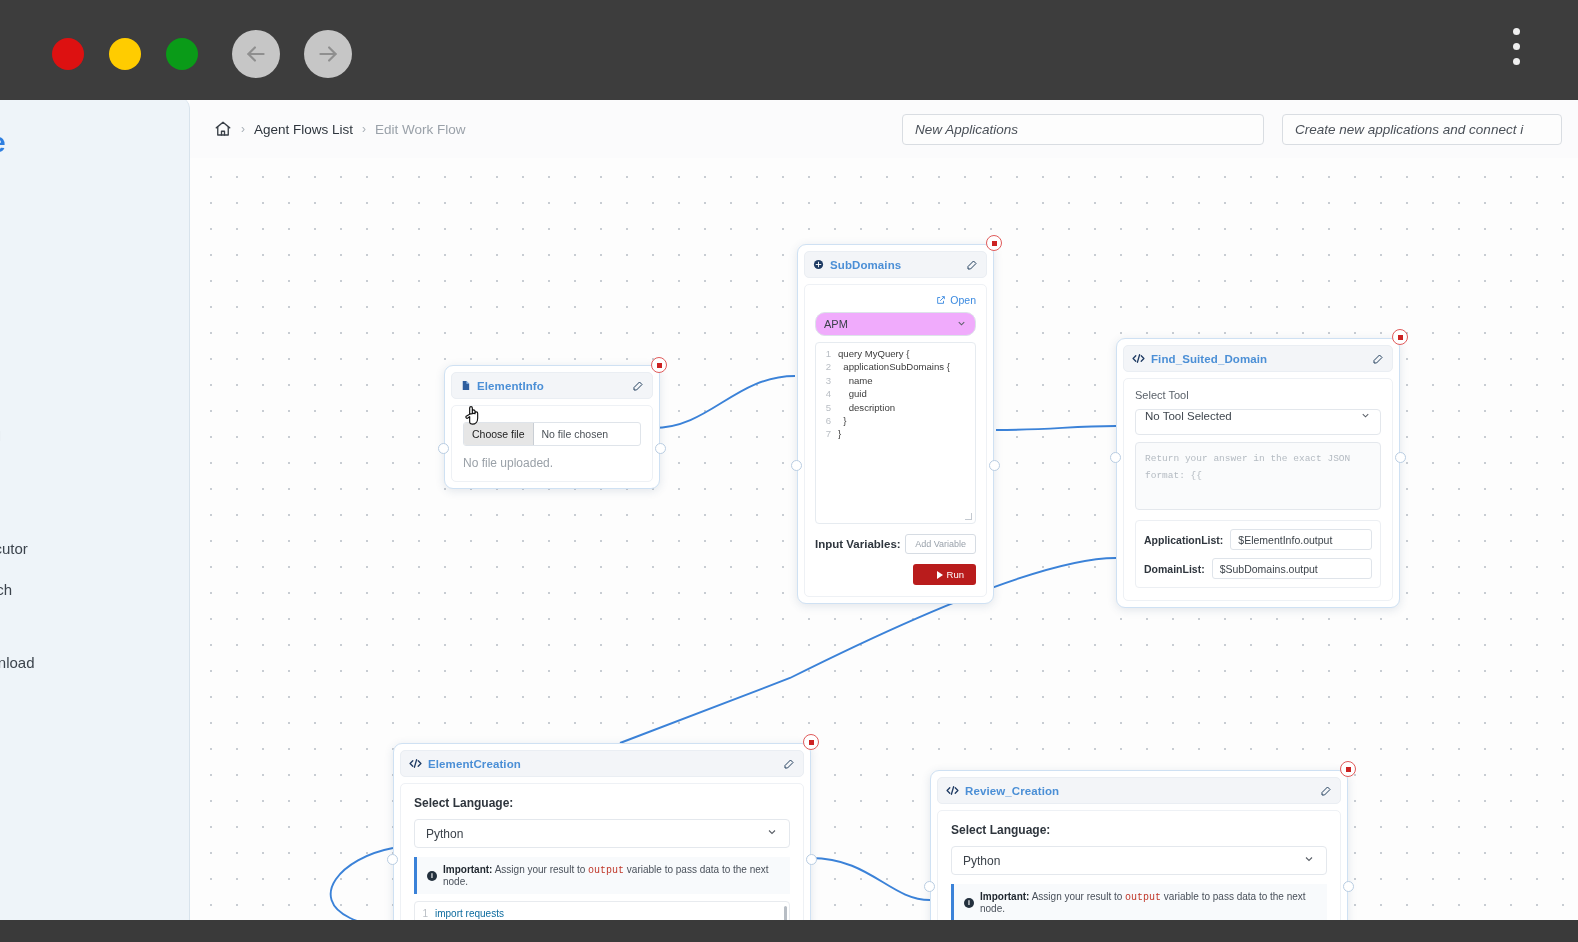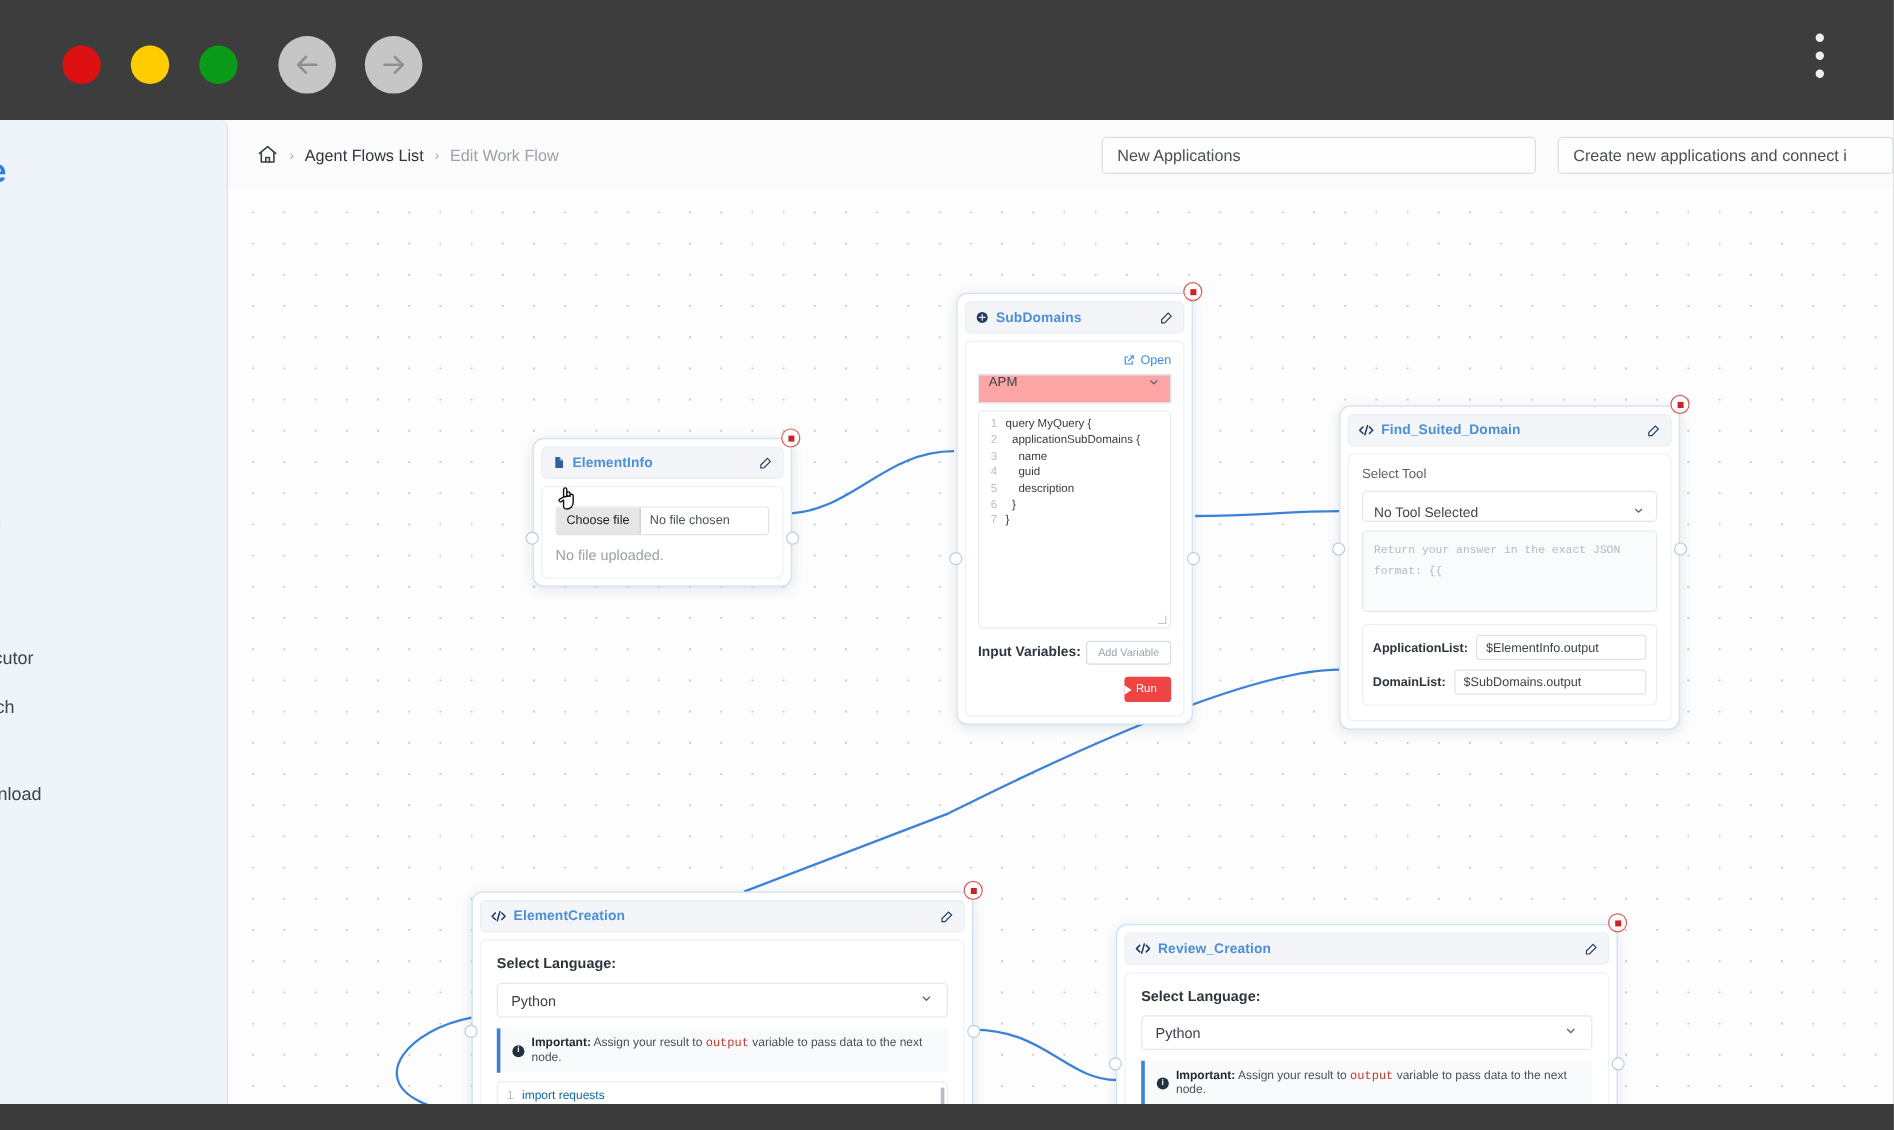--- a/index.html
+++ b/index.html
@@ -79,21 +79,21 @@
     display: flex; align-items: center;
   }
   .breadcrumb {
     display: flex; align-items: center; gap: 9px;
     margin-left: 24px; font-size: 13.5px;
   }
   .bc-home { display: flex; align-items: center; }
   .bc-sep { color: #a9b0b8; font-size: 12px; }
   .bc-link { color: #2e353d; font-weight: normal; }
   .bc-cur { color: #9aa1a9; }
-  .top-inputs { margin-left: auto; display: flex; gap: 18px; padding-right: 0; }
+  .top-inputs { margin-left: auto; display: flex; gap: 18px; padding-right: 16px; font-style: italic; }
   .tinput {
     height: 31px; border: 1px solid #d9dde2; border-radius: 4px;
     background: #fdfdfd; font-size: 13.5px; color: #4a5058;
     padding: 0 12px; display: flex; align-items: center;
     font-family: "Liberation Sans", sans-serif;
   }
   .tinput.w1 { width: 362px; }
   .tinput.w2 { width: 280px; }
 
   
@@ -141,57 +141,57 @@
   .handle {
     position: absolute; width: 11px; height: 11px; border-radius: 50%;
     background: #fff; border: 1.4px solid #b9cde2; z-index: 4;
   }
 
   
   .lbl { font-size: 11px; color: #5b626a; }
   .lbl-b { font-size: 11.5px; font-weight: bold; color: #2f363e; }
   .select {
     height: 26px; border: 1px solid #e3e7ec; border-radius: 4px; background: #fff;
-    display: flex; align-items: flex-end; padding: 0 9px;
+    display: flex; align-items: flex-start; padding: 0 9px;
     font-size: 11.5px; color: #40474f;
   }
   .select .chev { margin-left: auto; }
   .codeline { display: flex; font-size: 10px; line-height: 13.2px; white-space: pre; }
   .gutter { width: 20px; text-align: right; color: #b9bec4; padding-right: 7px; flex: none; }
   .ctext { color: #3c3c3c; }
 
   
   #node-subdomains { left: 607px; top: 86px; width: 197px; }
   .open-link {
     display: flex; align-items: center; justify-content: flex-end; gap: 4px;
     font-size: 10.5px; color: #3b8ae0; margin-bottom: 6px;
   }
   .gql-select {
-    height: 24px; border: 1px solid #dde3ea; border-radius: 0;
-    display: flex; padding: 0 8px;
-    font-size: 11px; color: #3a4149; background:#fca5a5;
+    height: 24px; border: 1px solid #dde3ea; border-radius: 10px;
+    display: flex; align-items: center; padding: 0 8px;
+    font-size: 11px; color: #3a4149; background:#f0abfc;
   }
   .gql-code {
     margin-top: 6px; height: 182px; border: 1px solid #e6ebf0; border-radius: 4px;
     background: #fff; padding: 4px 2px; position: relative;
   }
   .gql-code .codeline { font-size: 9.6px; line-height: 13.4px; }
   .resize-corner {
     position: absolute; right: 3px; bottom: 3px; width: 7px; height: 7px;
     border-right: 1.2px solid #c3c9d0; border-bottom: 1.2px solid #c3c9d0;
   }
   .inputvars { display: flex; align-items: center; margin-top: 10px; }
   .addvar {
     margin-left: auto; font-size: 9px; color: #9aa2ab;
     border: 1px solid #d6dce3; border-radius: 3px; padding: 4px 9px; background:#fff;
   }
   .run-row { display: flex; justify-content: flex-end; margin-top: 10px; }
   .run-btn {
-    background: #ef4444; color: #fff; font-size: 9.5px;
-    border-radius: 3px; padding: 5px 12px 5px 0;
+    background: #b91c1c; color: #fff; font-size: 9.5px;
+    border-radius: 3px; padding: 5px 12px 5px 24px;
     display: flex; align-items: center; gap: 4px;
   }
   .play { width: 0; height: 0; border-left: 6px solid #fff; border-top: 4px solid transparent; border-bottom: 4px solid transparent; }
 
   
   #node-elementinfo { left: 254px; top: 207px; width: 216px; }
   .fileinput {
     display: flex; align-items: stretch; height: 24px;
     border: 1px solid #dfe4ea; border-radius: 3px; overflow: hidden; background: #fff;
     margin-top: 3px;

